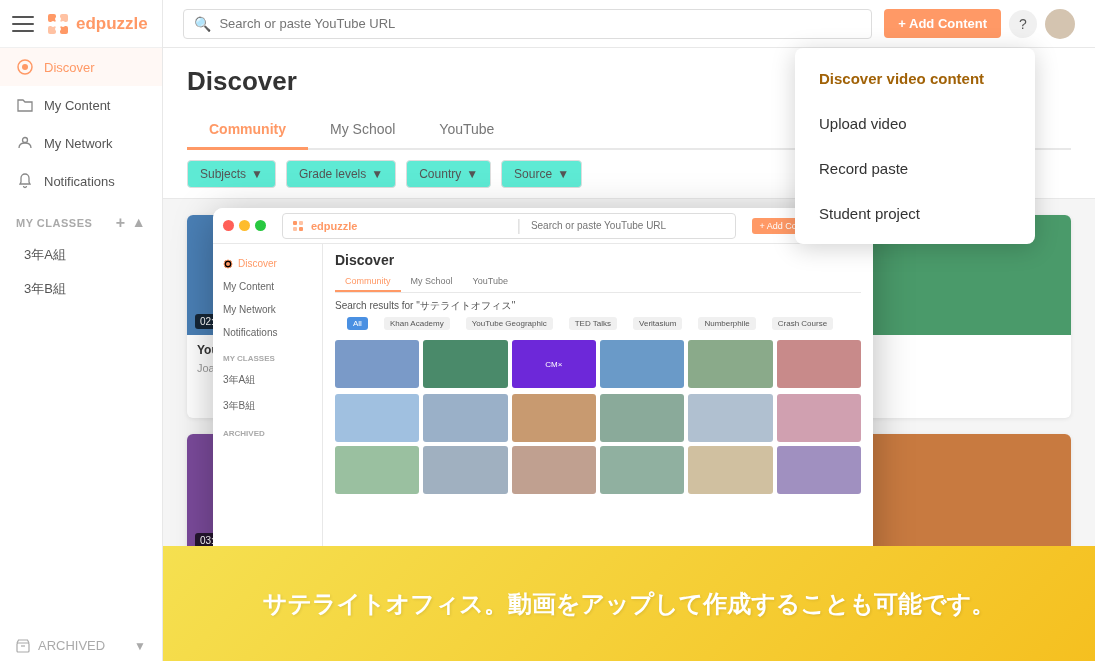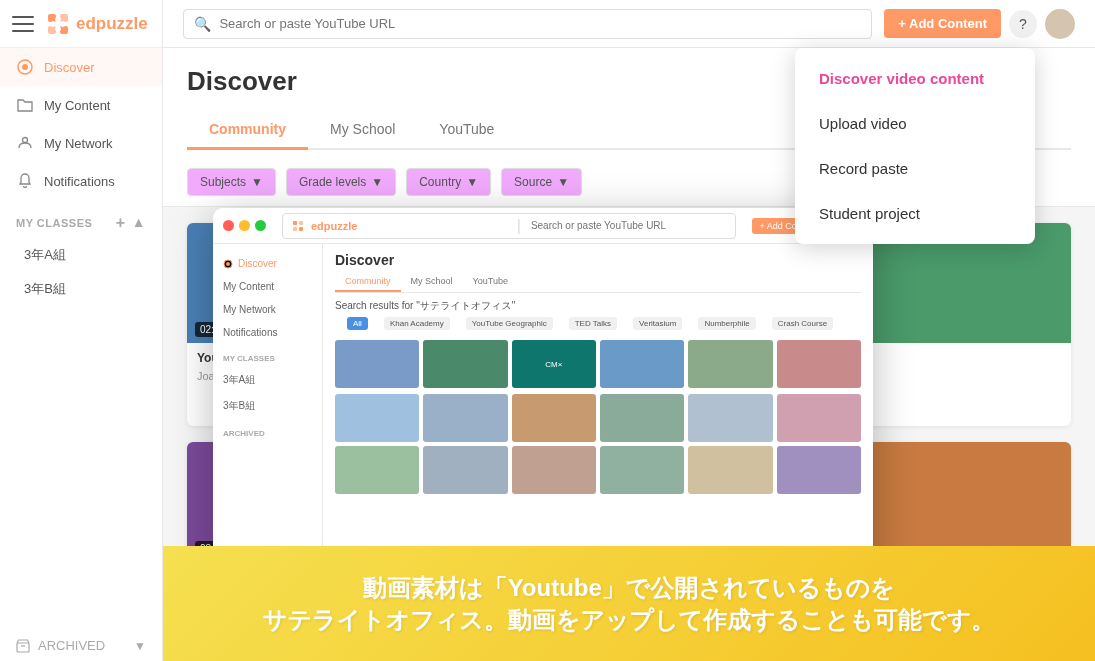--- a/index.html
+++ b/index.html
@@ -72,22 +72,22 @@
     .tabs { display: flex; gap: 0; border-bottom: 2px solid #e8e8e8; }
     .tab {
       padding: 10px 22px; font-size: 14px; color: #777; cursor: pointer;
       border-bottom: 3px solid transparent; margin-bottom: -2px;
     }
     .tab.active { color: #f96; border-bottom-color: #f96; font-weight: 600; }
 
     .filters { padding: 10px 24px; background: #fff; display: flex; gap: 10px; align-items: center; border-bottom: 1px solid #e8e8e8; }
     .filter-btn {
       display: flex; align-items: center; gap: 5px; padding: 6px 12px;
-      border: 1px solid #ddd; border-radius: 4px; background: #f0abfc;
-      font-size: 12px; color: #555; cursor: pointer; margin-top: 8px;
+      border: 1px solid #ddd; border-radius: 4px; background: #5eead4;
+      font-size: 12px; color: #555; cursor: pointer;
     }
 
     
     .video-grid {
       padding: 16px 24px; display: grid; grid-template-columns: repeat(3, 1fr);
       gap: 16px; overflow-y: auto; height: calc(100% - 160px); position: relative;
     }
 
     .video-card { background: #fff; border-radius: 6px; overflow: hidden; cursor: pointer; box-shadow: 0 1px 4px rgba(0,0,0,0.08); }
     .video-thumb { width: 100%; height: 120px; background: #ccc; position: relative; overflow: hidden; }
@@ -99,21 +99,21 @@
 
     
     .dropdown-menu {
       position: absolute; top: 48px; right: 60px; width: 240px;
       background: #fff; border-radius: 8px; box-shadow: 0 4px 24px rgba(0,0,0,0.18);
       z-index: 100; padding: 8px 0;
     }
     .dropdown-item {
       padding: 14px 24px; font-size: 15px; color: #333; cursor: pointer;
     }
-    .dropdown-item.highlight { color: #ec4899; font-weight: 600; }
+    .dropdown-item.highlight { color: #a16207; font-weight: 600; }
 
     
     .overlay-screenshot {
       position: absolute; top: 160px; left: 50px; right: 0; bottom: 0;
       z-index: 20;
     }
     .screenshot-window {
       background: #fff; border-radius: 10px; box-shadow: 0 8px 40px rgba(0,0,0,0.28);
       width: 660px; height: 370px; overflow: hidden; position: absolute;
       top: 0; left: 0;
@@ -433,21 +433,21 @@
                 <div class="inner-source-tab">TED Talks</div>
                 <div class="inner-source-tab">Veritasium</div>
                 <div class="inner-source-tab">Numberphile</div>
                 <div class="inner-source-tab">Crash Course</div>
               </div>
             </div>
 
             <div style="display:grid;grid-template-columns:repeat(6,1fr);gap:4px;padding:4px 12px;">
               <div style="height:48px;border-radius:3px;background:#7a9ac8;position:relative;"></div>
               <div style="height:48px;border-radius:3px;background:#4a8a6a;"></div>
-              <div style="height:48px;border-radius:3px;background:#0f766e;display:flex;align-items:center;justify-content:center;font-size:8px;color:#fff;text-align:center;">CM×</div>
+              <div style="height:48px;border-radius:3px;background:#6d28d9;display:flex;align-items:center;justify-content:center;font-size:8px;color:#fff;text-align:center;">CM×</div>
               <div style="height:48px;border-radius:3px;background:#6a9ac8;"></div>
               <div style="height:48px;border-radius:3px;background:#8aaa8a;"></div>
               <div style="height:48px;border-radius:3px;background:#c88a8a;"></div>
             </div>
             <div style="display:grid;grid-template-columns:repeat(6,1fr);gap:4px;padding:2px 12px;">
               <div style="height:48px;border-radius:3px;background:#a0c0e0;"></div>
               <div style="height:48px;border-radius:3px;background:#9ab0c8;"></div>
               <div style="height:48px;border-radius:3px;background:#c89a70;"></div>
               <div style="height:48px;border-radius:3px;background:#8aaa9a;"></div>
               <div style="height:48px;border-radius:3px;background:#b0c0d0;"></div>
@@ -461,18 +461,17 @@
               <div style="height:48px;border-radius:3px;background:#d0c0a0;"></div>
               <div style="height:48px;border-radius:3px;background:#a090c0;"></div>
             </div>
           </div>
         </div>
       </div>
     </div>
 
     <div class="banner">
       <div class="banner-text">
-        <div class="banner-line1">動画素材は「Youtube」で公開されているものを</div>
         <div class="banner-line2">サテライトオフィス。動画をアップして作成することも可能です。</div>
       </div>
     </div>
   </div>
 </div>
 
 </body></html>

